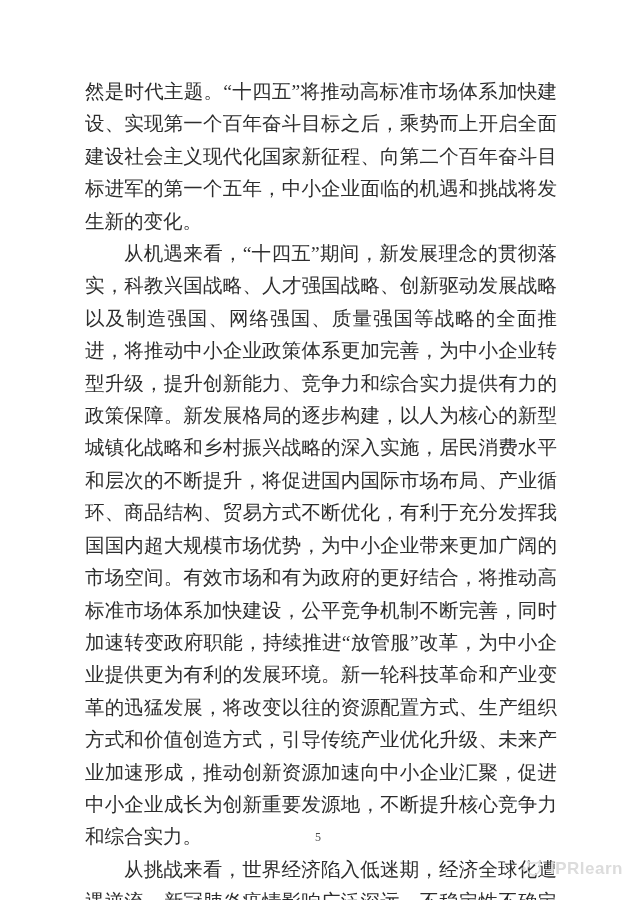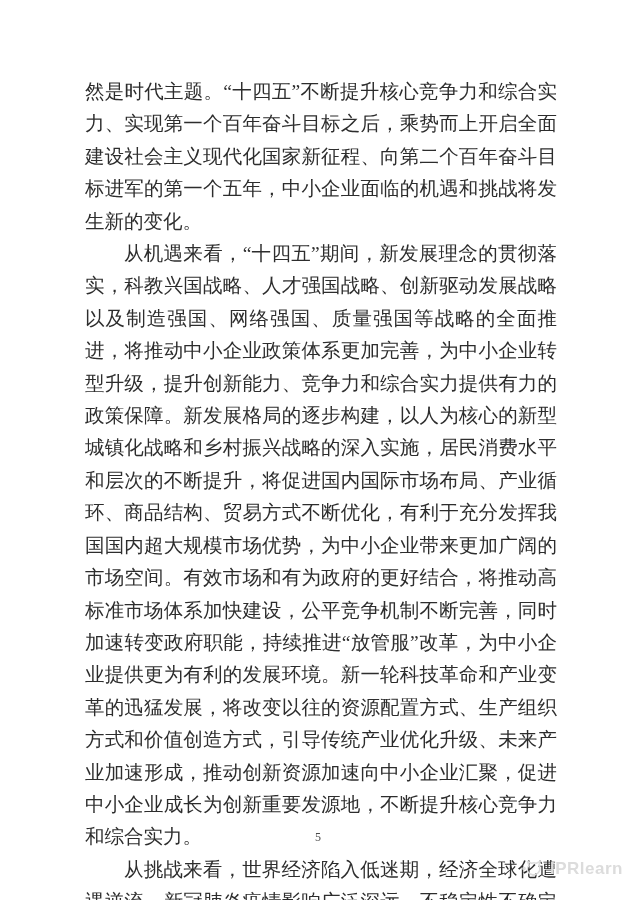--- a/index.html
+++ b/index.html
@@ -65,21 +65,21 @@
   .wm-icon svg {
     display: block;
   }
 </style>
 </head>
 <body>
 
 <div class="page">
 
   <div class="text-block">
-    <p class="para">然是时代主题。“十四五”不断提升核心竞争力和综合实力、实现第一个百年奋斗目标之后，乘势而上开启全面建设社会主义现代化国家新征程、向第二个百年奋斗目标进军的第一个五年，中小企业面临的机遇和挑战将发生新的变化。</p>
+    <p class="para">然是时代主题。“十四五”将推动高标准市场体系加快建设、实现第一个百年奋斗目标之后，乘势而上开启全面建设社会主义现代化国家新征程、向第二个百年奋斗目标进军的第一个五年，中小企业面临的机遇和挑战将发生新的变化。</p>
     <p class="para indent">从机遇来看，“十四五”期间，新发展理念的贯彻落实，科教兴国战略、人才强国战略、创新驱动发展战略以及制造强国、网络强国、质量强国等战略的全面推进，将推动中小企业政策体系更加完善，为中小企业转型升级，提升创新能力、竞争力和综合实力提供有力的政策保障。新发展格局的逐步构建，以人为核心的新型城镇化战略和乡村振兴战略的深入实施，居民消费水平和层次的不断提升，将促进国内国际市场布局、产业循环、商品结构、贸易方式不断优化，有利于充分发挥我国国内超大规模市场优势，为中小企业带来更加广阔的市场空间。有效市场和有为政府的更好结合，将推动高标准市场体系加快建设，公平竞争机制不断完善，同时加速转变政府职能，持续推进“放管服”改革，为中小企业提供更为有利的发展环境。新一轮科技革命和产业变革的迅猛发展，将改变以往的资源配置方式、生产组织方式和价值创造方式，引导传统产业优化升级、未来产业加速形成，推动创新资源加速向中小企业汇聚，促进中小企业成长为创新重要发源地，不断提升核心竞争力和综合实力。</p>
     <p class="para indent">从挑战来看，世界经济陷入低迷期，经济全球化遭遇逆流，新冠肺炎疫情影响广泛深远，不稳定性不确定性明显增</p>
   </div>
 
   <div class="page-number">5</div>
 
   <div class="watermark">
     <span class="wm-icon">
       <svg width="24" height="20" viewBox="0 0 24 20" fill="none" stroke="#dcdcdc" stroke-width="1.5" stroke-linejoin="round" stroke-linecap="round">
         <path d="M8 6.5 L6.5 2.5 L10.5 4.3 C11.8 3.8 13.8 3.8 15.2 4.3 L19.2 2.5 L17.8 6.5 C19.4 8.6 19.3 12.2 16.8 14.2 C14 16.6 9.6 16.2 7.6 13.8 C5.7 11.5 6.4 8.3 8 6.5 Z"></path>

